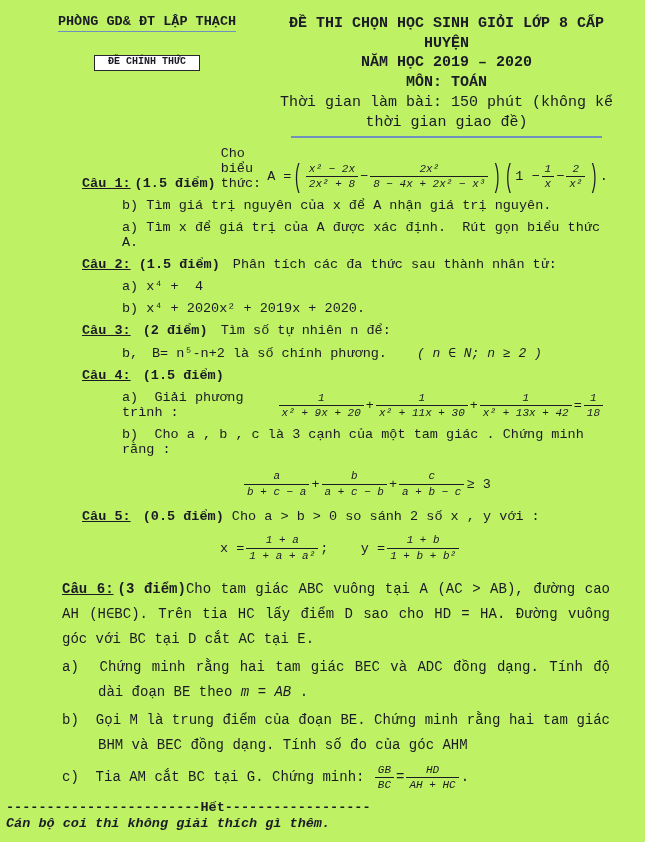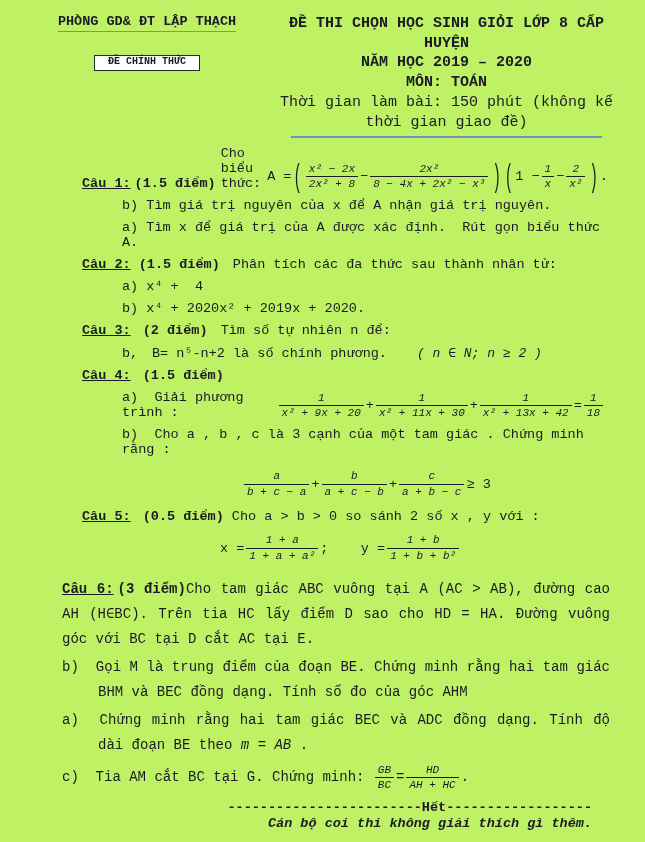--- a/index.html
+++ b/index.html
@@ -38,21 +38,21 @@
   .bp{display:inline-block;transform:scaleY(2.3);font-size:14px;margin:0 2px;font-style:normal;}
   .note-inline{font-style:italic;font-size:13px;margin-left:30px;}
   .f-ineq{margin:6px 0 4px 160px;}
   .f-q5{margin:8px 0 4px 138px;}
   
   .q6sec{margin-left:62px;margin-right:35px;font-size:14px;line-height:25px;}
   .q6p{text-align:justify;margin:10px 0 2px;}
   .q6item{text-align:justify;margin:3px 0;padding-left:36px;text-indent:-36px;}
   .q6c{display:flex;align-items:center;margin:6px 0 0;padding-left:0;text-indent:0;}
   
-  .ftr{width:592px;text-align:right;margin-top:8px;}
+  .ftr{width:592px;text-align:left;margin-top:8px;margin-left:6px;}
   .het{font-weight:bold;letter-spacing:0;}
   .fnote{font-weight:bold;font-style:italic;margin-top:1px;}
 </style>
 </head>
 <body>
 
 <div class="page">
 
   <div class="hdr">
     <div class="hleft">
@@ -193,22 +193,22 @@
             <span class="num">1 + b</span>
             <span class="den">1 + b + b²</span>
           </span>
         </div>
     </section>
 
     <section class="q6sec">
       <p class="q6p">
         <span class="qlabel">Câu 6:</span><span class="qpts" style="margin-right:0">(3 điểm)</span><span>Cho tam giác ABC vuông tại A (AC &gt; AB), đường cao AH (H∈BC). Trên tia HC lấy điểm D sao cho HD = HA. Đường vuông góc với BC tại D cắt AC tại E.</span>
       </p>
+      <p class="q6item"><span>a)&nbsp; Chứng minh rằng hai tam giác BEC và ADC đồng dạng. Tính độ dài đoạn BE theo </span><span class="mi">m = AB</span><span> .</span></p>
       <p class="q6item">b)&nbsp; Gọi M là trung điểm của đoạn BE. Chứng minh rằng hai tam giác BHM và BEC đồng dạng. Tính số đo của góc AHM</p>
-      <p class="q6item"><span>a)&nbsp; Chứng minh rằng hai tam giác BEC và ADC đồng dạng. Tính độ dài đoạn BE theo </span><span class="mi">m = AB</span><span> .</span></p>
       <div class="q6item q6c">
         <span>c)&nbsp; Tia AM cắt BC tại G. Chứng minh:&nbsp;</span>
         <span class="formula">
             <span class="frac">
               <span class="num">GB</span>
               <span class="den">BC</span>
             </span>
             <span class="mt"> = </span>
             <span class="frac">
               <span class="num">HD</span>

